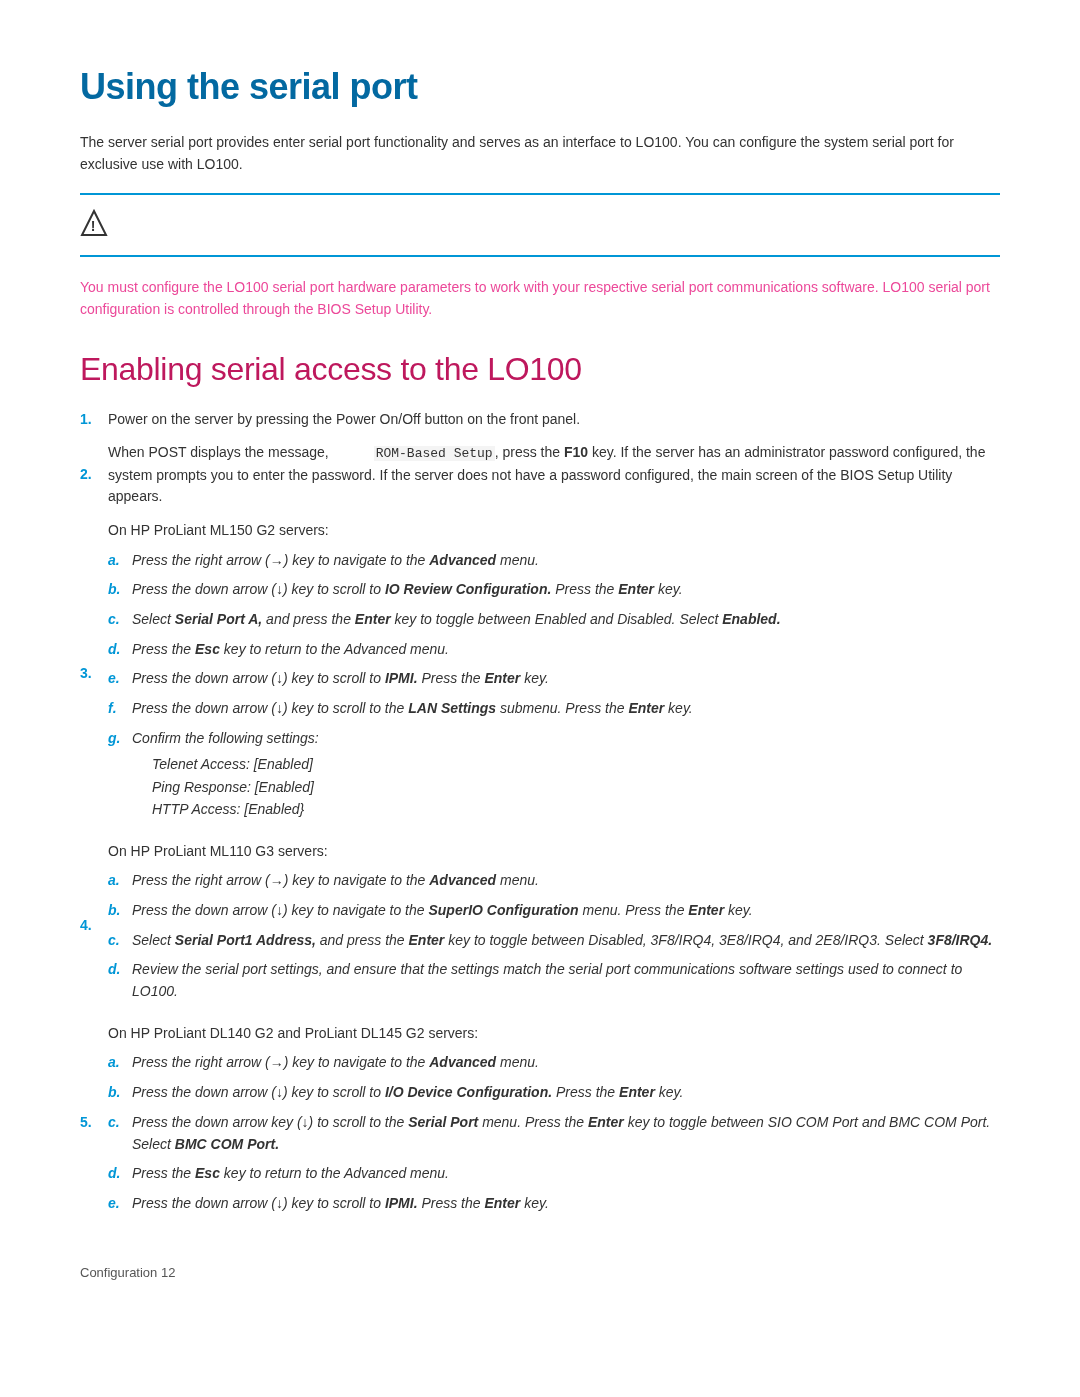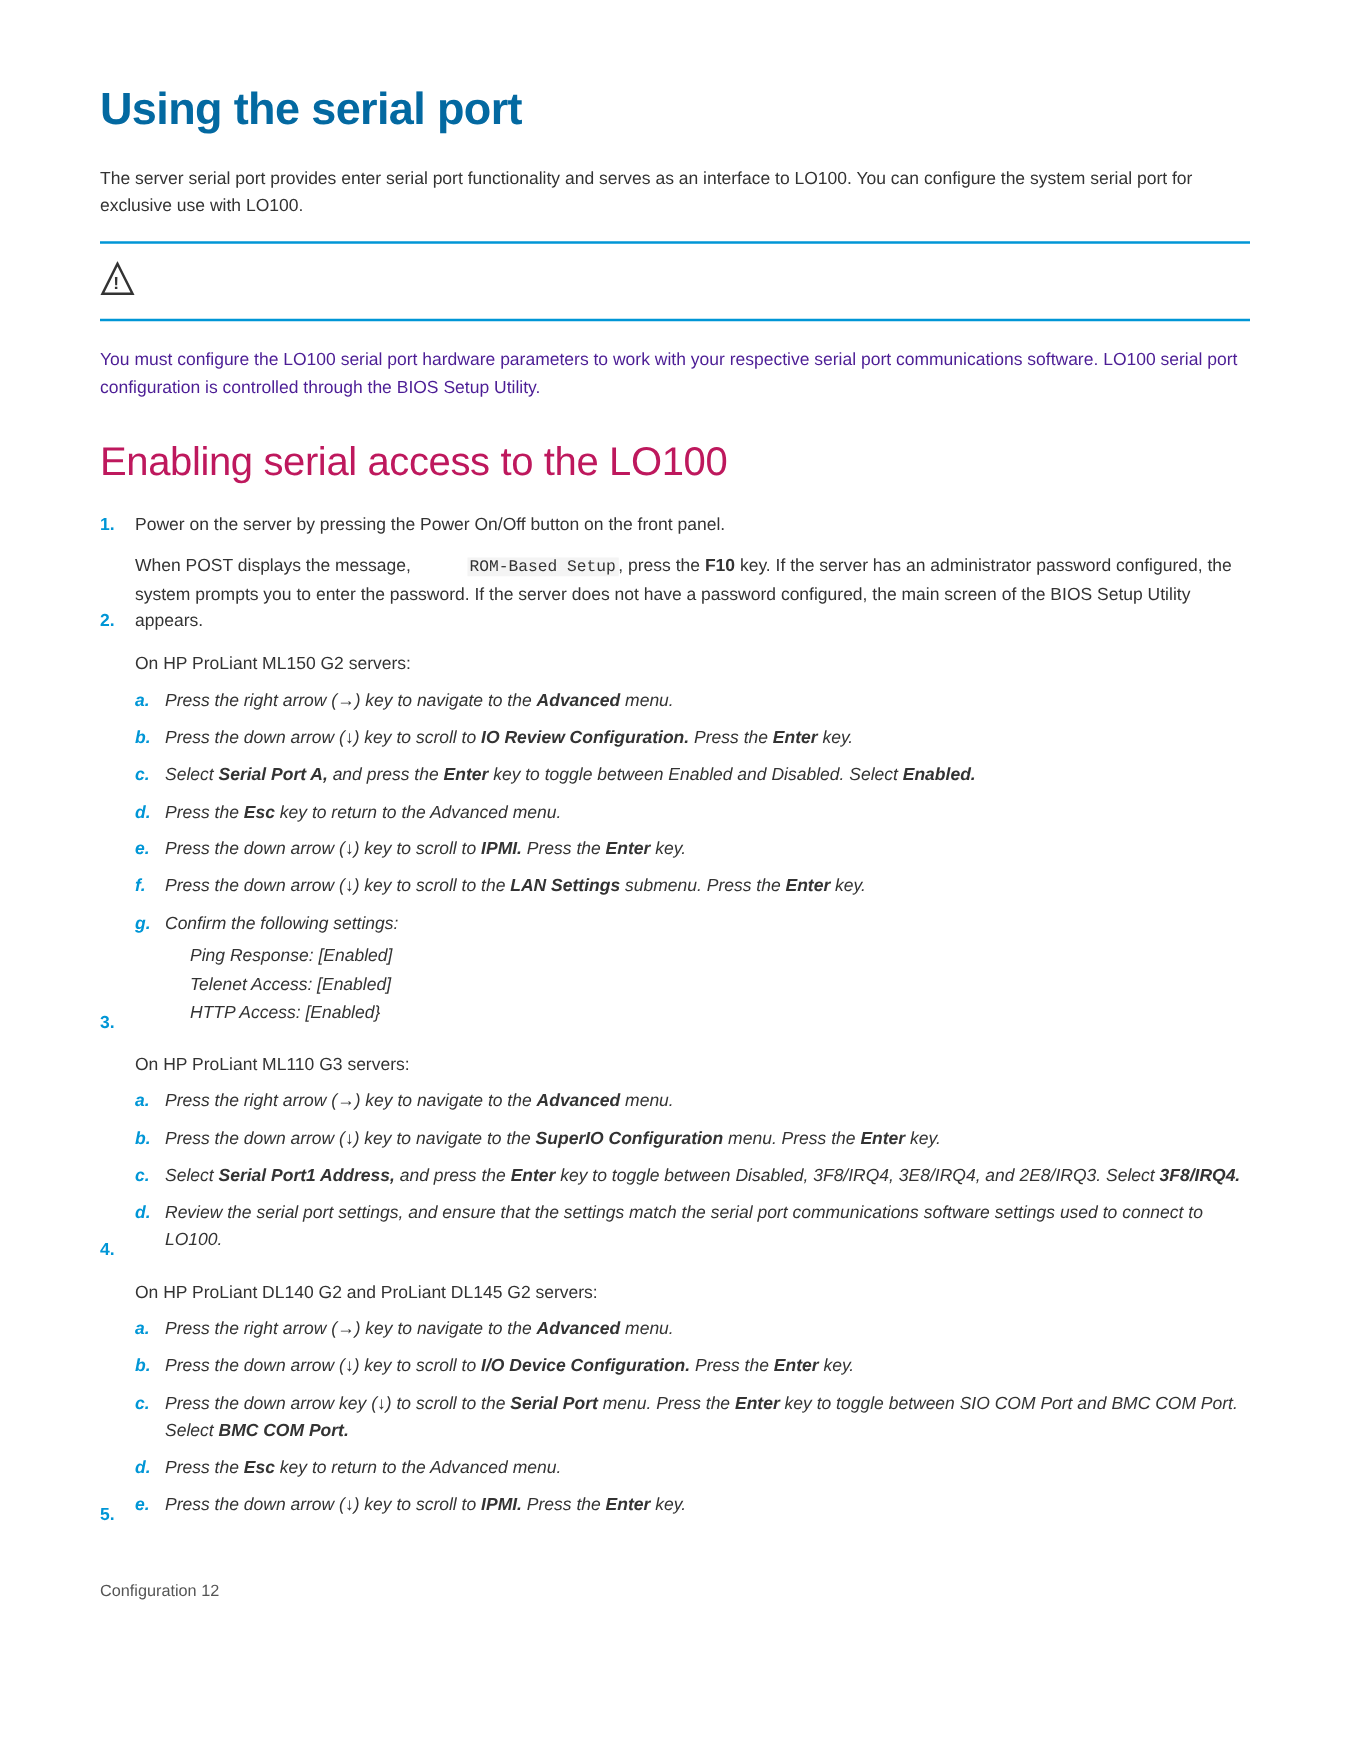--- a/index.html
+++ b/index.html
@@ -68,35 +68,35 @@
       font-size: 32px;
       color: #be185d;
       font-weight: 300;
       margin-top: 24px;
       margin-bottom: 16px;
       letter-spacing: -0.3px;
     }
 
     .body-text {
       font-size: 14px;
-      color: #4c1d95;
+      color: #ec4899;
       line-height: 1.55;
       margin-bottom: 14px;
     }
 
     ol.main-list {
       list-style: none;
       counter-reset: main-counter;
       padding-left: 0;
     }
 
     ol.main-list > li {
       counter-increment: main-counter;
       display: flex;
-      align-items: flex-end;
+      align-items: center;
       margin-bottom: 12px;
       font-size: 14px;
       color: #333;
       line-height: 1.55;
     }
 
     ol.main-list > li::before {
       content: counter(main-counter) ".";
       font-weight: bold;
       color: #0096d6;
@@ -234,22 +234,22 @@
         </li>
         <li>
           <div class="sub-li-content">
             Press the down arrow (↓) key to scroll to the <strong>LAN Settings</strong> submenu. Press the <strong>Enter</strong> key.
           </div>
         </li>
         <li>
           <div class="sub-li-content">
             Confirm the following settings:
             <ul class="settings-list">
+              <li>Telenet Access: [Enabled]</li>
               <li>Ping Response: [Enabled]</li>
-              <li>Telenet Access: [Enabled]</li>
               <li>HTTP Access: [Enabled}</li>
             </ul>
           </div>
         </li>
       </ol>
     </div>
   </li>
 
   <li>
     <div class="li-content">

